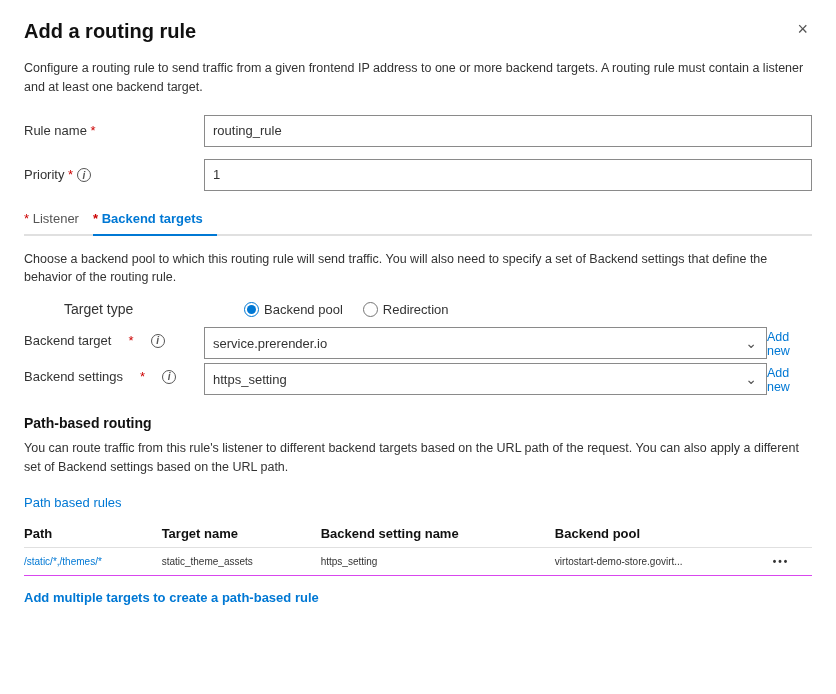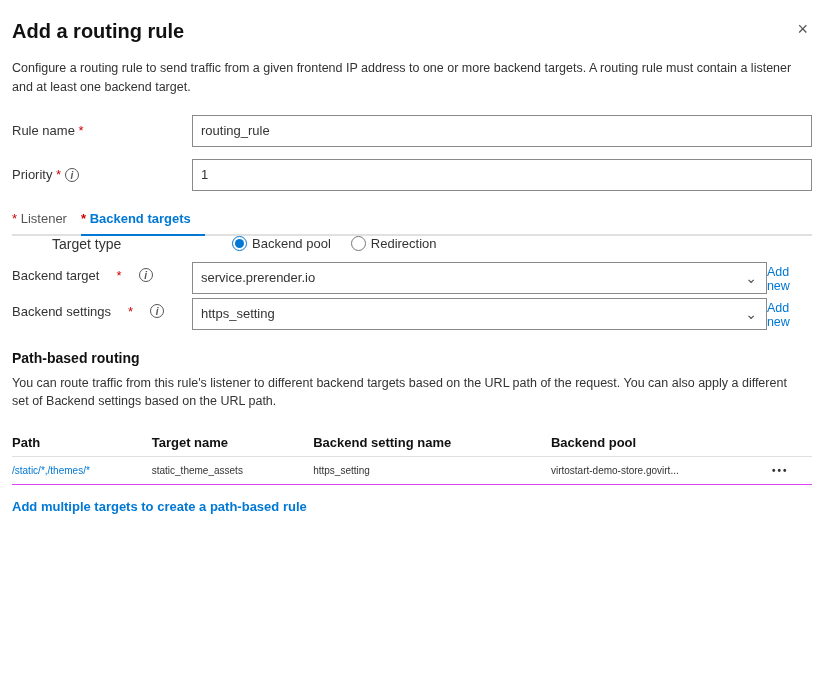--- a/index.html
+++ b/index.html
@@ -6,21 +6,21 @@
     body {
       font-family: 'Segoe UI', Arial, sans-serif;
       font-size: 13px;
       background: #fff;
       color: #333;
     }
     .panel {
       width: 836px;
       min-height: 694px;
       background: #fff;
-      padding: 20px 24px 24px 12px;
+      padding: 20px 24px 24px 24px;
       position: relative;
     }
     .panel-header {
       display: flex;
       justify-content: space-between;
       align-items: flex-start;
       margin-bottom: 16px;
     }
     .panel-title {
       font-size: 20px;
@@ -278,20 +278,21 @@
 
   <div class="tabs-row">
     <div class="tab">
       <span class="req-mark">*</span> <span>Listener</span>
     </div>
     <div class="tab active">
       <span class="req-mark">*</span> <span>Backend targets</span>
     </div>
   </div>
 
+  <p class="section-desc">Choose a backend pool to which this routing rule will send traffic. You will also need to specify a set of Backend settings that define the behavior of the routing rule.</p>
 
   <div class="target-type-row">
     <div class="target-type-label">Target type</div>
     <div class="radio-group">
       <label class="radio-option">
         <input type="radio" name="target_type" checked="" style="">
         <span>Backend pool</span>
       </label>
       <label class="radio-option">
         <input type="radio" name="target_type" style="">
@@ -329,20 +330,21 @@
         </select>
       </div>
       <a class="add-new-link">Add new</a>
     </div>
   </div>
 
   <div class="path-routing-section">
     <div class="path-routing-title">Path-based routing</div>
     <p class="path-routing-desc">You can route traffic from this rule's listener to different backend targets based on the URL path of the request. You can also apply a different set of Backend settings based on the URL path.</p>
 
+    <div class="path-based-rules-label">Path based rules</div>
 
     <table class="rules-table">
       <thead>
         <tr>
           <th>Path</th>
           <th>Target name</th>
           <th>Backend setting name</th>
           <th>Backend pool</th>
           <th></th>
         </tr>

